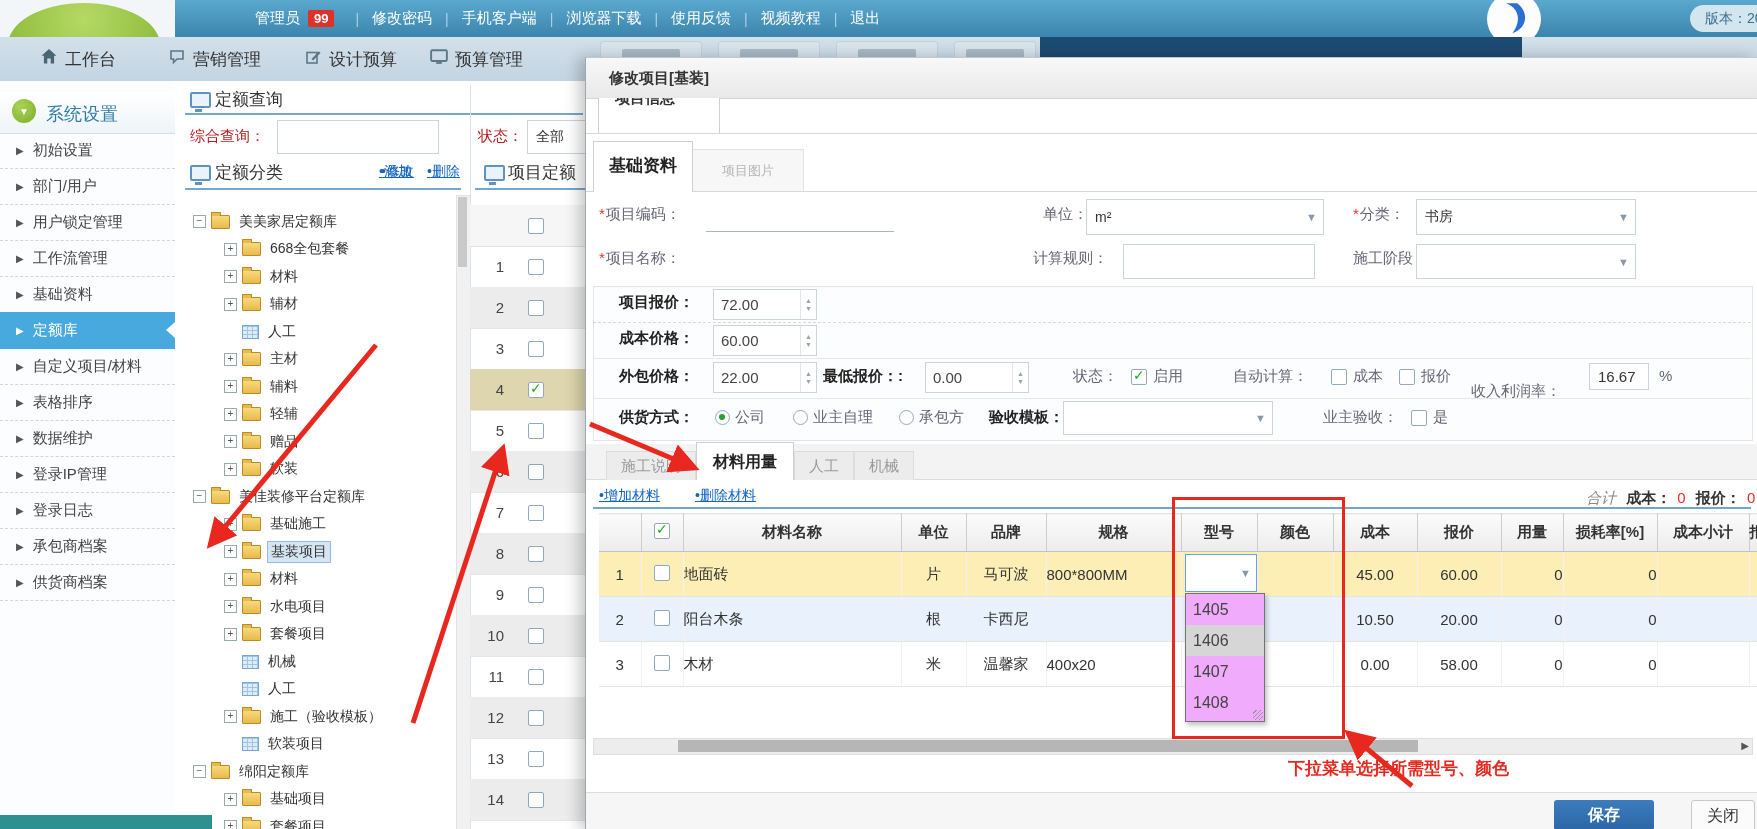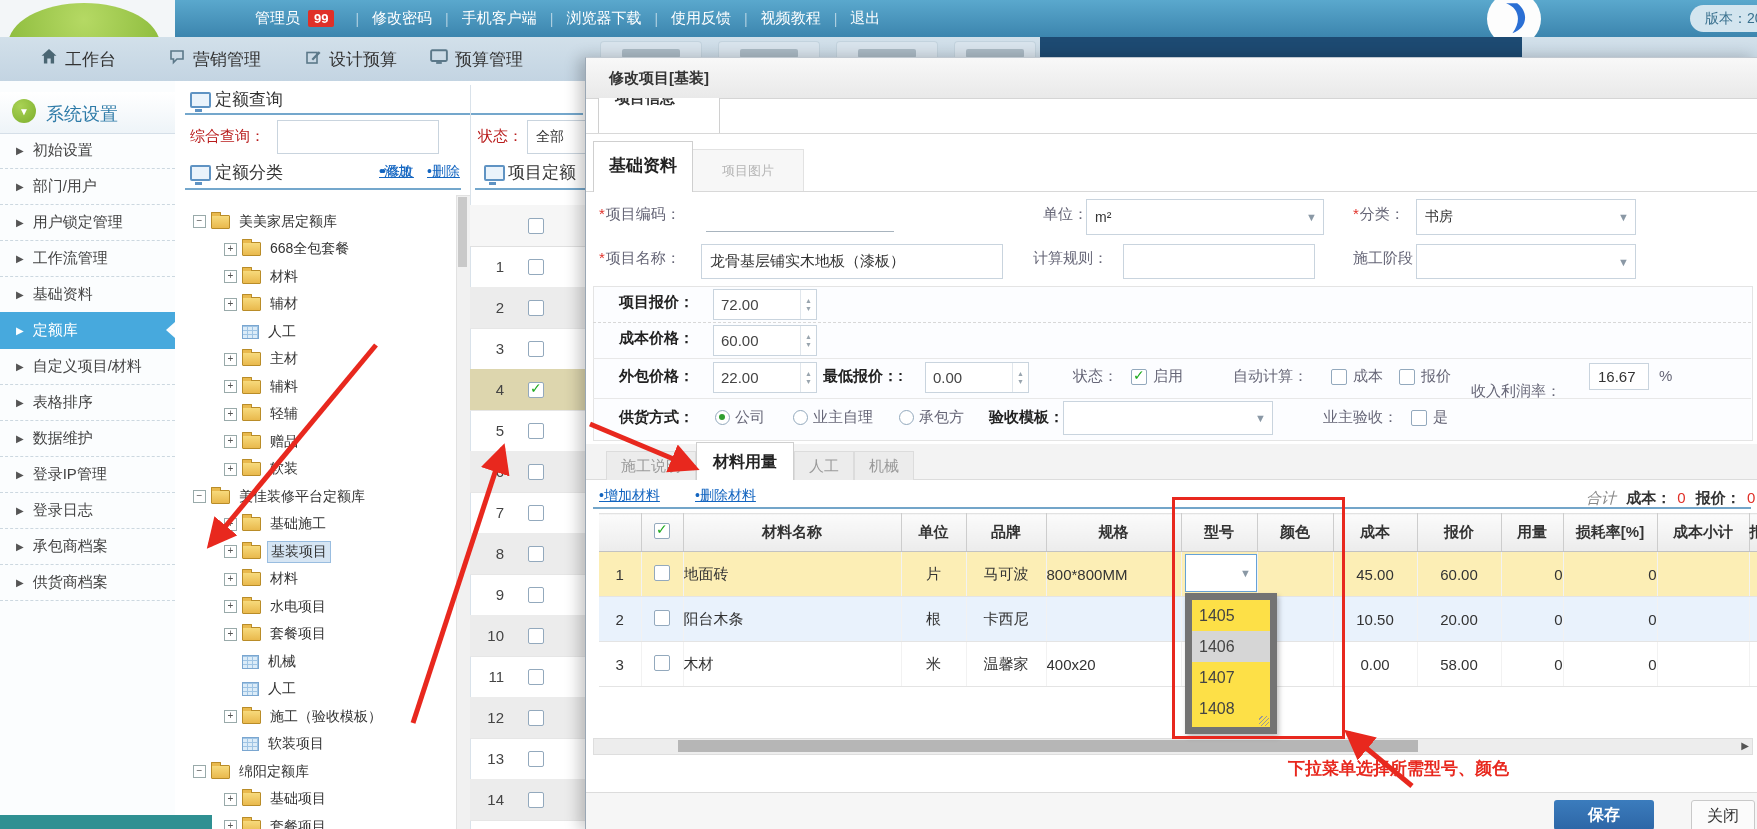--- a/index.html
+++ b/index.html
@@ -130,21 +130,21 @@
   .c-name{text-align:left;padding-left:14px;}
   .c-center{text-align:center;}
   .c-spec{text-align:left;padding-left:6px;}
   .c-right{text-align:center;padding-right:12px;}
   .c-qty{text-align:right;padding-right:16px;}
   .c-loss{text-align:right;padding-right:26px;}
   .th-left{text-align:left;padding-left:6px;}
   
   #combo{position:absolute;left:599px;top:496px;width:70px;height:36px;background:#fff;border:1px solid #64a2d8;z-index:25;}
   #combo .sel-arrow{right:5px;}
-  #dd-list{position:absolute;left:599px;top:535px;width:78px;height:127px;background:#fde047;border:7px solid #737373;
+  #dd-list{position:absolute;left:599px;top:535px;width:78px;height:127px;background:#f0abfc;border:1px solid #737373;
     box-shadow:2px 3px 5px rgba(0,0,0,.25);z-index:30;}
   .dd-opt{height:31px;line-height:31px;padding-left:7px;font-size:16px;color:#444;cursor:pointer;}
   .dd-opt.hover{background:#d6d6d6;}
   #dd-resize{position:absolute;right:1px;bottom:1px;width:10px;height:10px;
     background:repeating-linear-gradient(135deg,transparent 0 2px,#999 2px 3px);cursor:nwse-resize;}
   
   #hscroll{position:absolute;left:7px;top:680px;width:1158px;height:15px;background:#ededed;border:1px solid #dedede;}
   #hthumb{position:absolute;left:84px;top:1px;width:740px;height:12px;background:#b6b6b6;}
   #harrow{position:absolute;right:3px;top:1px;font-size:10px;color:#555;}
   
@@ -527,21 +527,20 @@
       <span>m²</span>
       <span class="sel-arrow">▼</span>
     </div>
     <div class="m-label" style="left:767px;top:147px;"><span class="req">*</span><span>分类：</span></div>
     <div class="selbox" style="left:830px;top:141px;width:210px;height:34px;">
       <span>书房</span>
       <span class="sel-arrow">▼</span>
     </div>
 
     <div class="m-label" style="left:13px;top:191px;"><span class="req">*</span><span>项目名称：</span></div>
-    <div class="m-input" style="left:115px;top:186px;width:292px;height:33px;">龙骨基层铺实木地板（漆板）</div>
     <div class="m-label" style="left:447px;top:191px;">计算规则：</div>
     <div class="m-input" style="left:537px;top:186px;width:182px;height:33px;"></div>
     <div class="m-label" style="left:767px;top:191px;">施工阶段：</div>
     <div class="selbox" style="left:830px;top:186px;width:210px;height:33px;">
       <span></span>
       <span class="sel-arrow">▼</span>
     </div>
 
     <div id="m-box"></div>
     <div class="m-label bold" style="left:33px;top:235px;">项目报价：</div>

